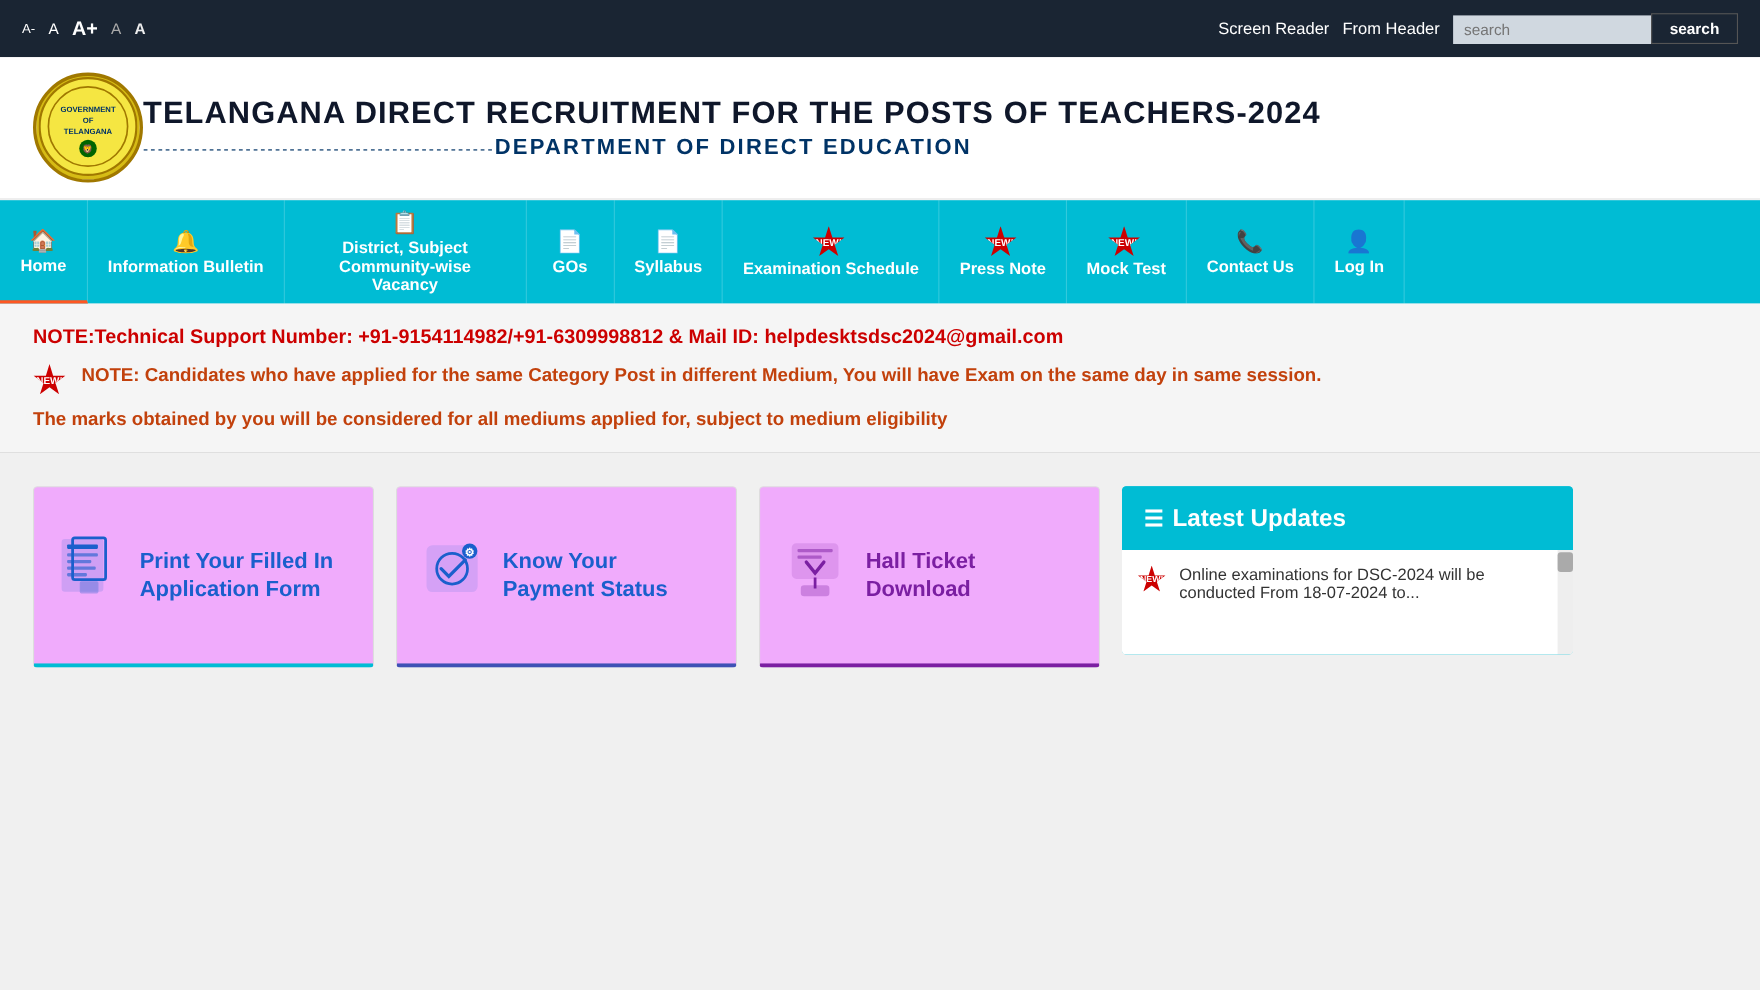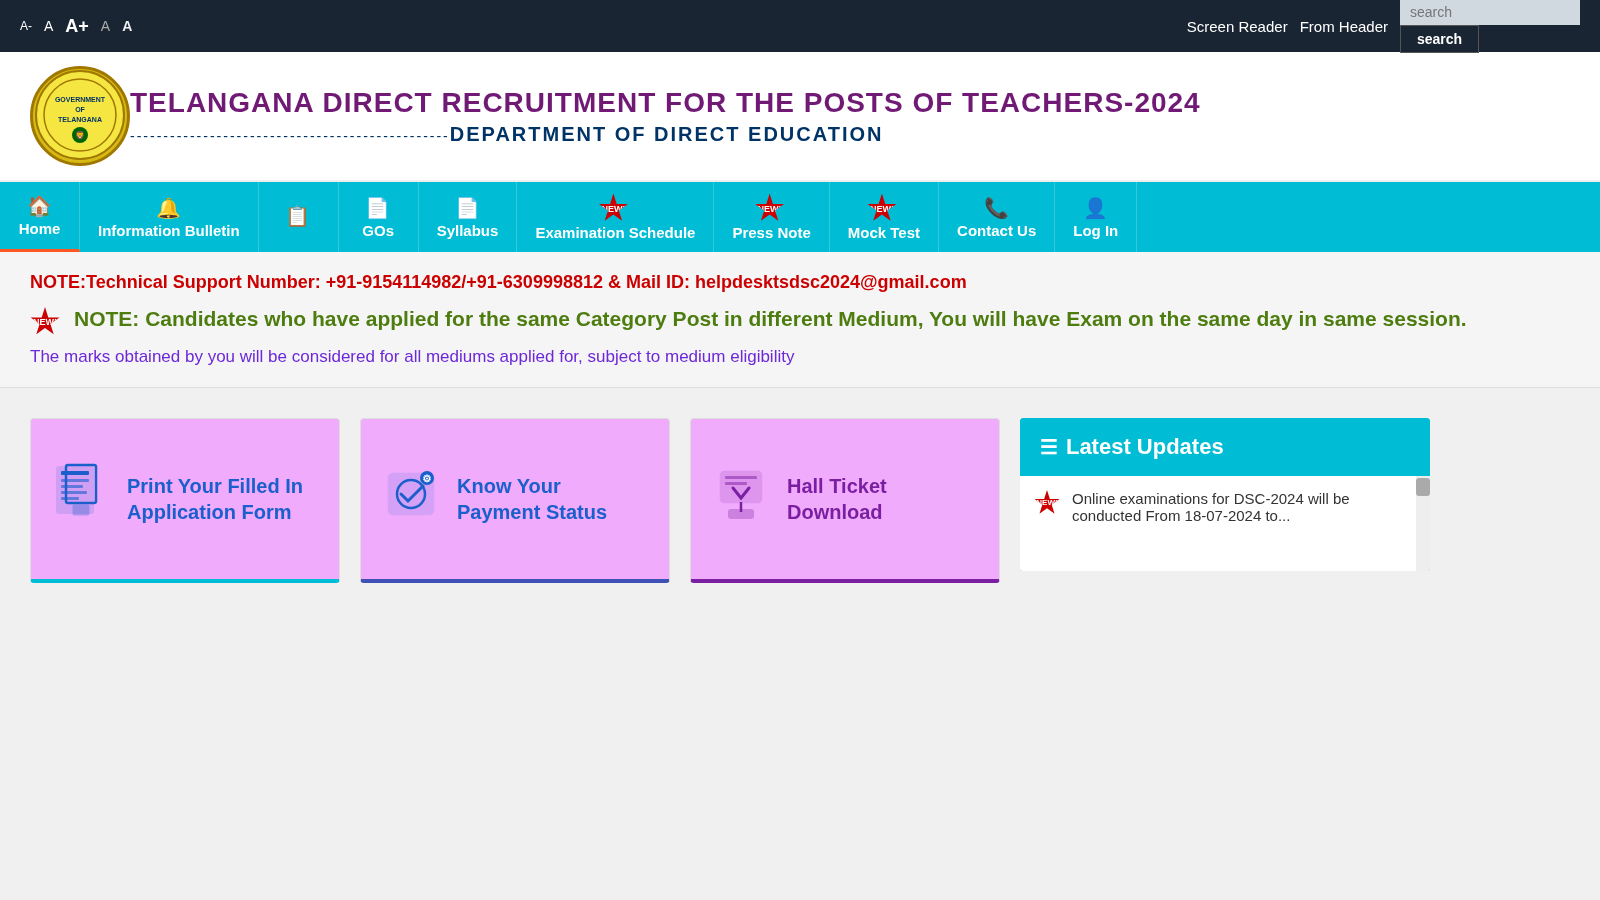--- a/index.html
+++ b/index.html
@@ -34,22 +34,21 @@
       align-items: center;
       gap: 12px;
     }
     .top-right a {
       color: white;
       text-decoration: none;
       font-size: 15px;
     }
     .search-box {
       display: flex;
-      align-items: flex-start;
-      flex-direction: column;
+      align-items: flex-end;
     }
     .search-box input {
       padding: 5px 10px;
       border: none;
       font-size: 14px;
       width: 180px;
       background: #d0d8e0;
       color: #333;
     }
     .search-box button {
@@ -67,21 +66,21 @@
       background: white;
       display: flex;
       align-items: center;
       padding: 12px 30px;
       border-bottom: 2px solid #eee;
       min-height: 130px;
     }
     .header-text h1 {
       font-size: 28px;
       font-weight: 900;
-      color: #701a75;
+      color: #0f172a;
       letter-spacing: 1px;
       text-transform: uppercase;
     }
     .header-text .dashed-line {
       color: #003366;
       font-size: 14px;
       letter-spacing: 2px;
       margin-top: 4px;
     }
     .header-text .dept {
@@ -128,28 +127,29 @@
       text-align: left;
       margin-bottom: 14px;
     }
     .notice-row {
       display: flex;
       align-items: flex-start;
       gap: 10px;
       margin-bottom: 10px;
     }
     .notice-text {
-      color: #4d7c0f;
-      font-size: 21px;
+      color: #c2410c;
+      font-size: 17px;
       font-weight: 600;
     }
     .notice-text-blue {
-      color: #6d28d9;
+      color: #c2410c;
       font-size: 17px;
       margin-top: 6px;
+      font-weight: bold;
     }
 
     
     .cards-area {
       background: #f0f0f0;
       padding: 30px 30px 0 30px;
       display: flex;
       gap: 20px;
       align-items: flex-start;
     }
@@ -298,20 +298,21 @@
   <a class="nav-item active">
     <span class="nav-icon">🏠</span>
     <span>Home</span>
   </a>
   <a class="nav-item">
     <span class="nav-icon">🔔</span>
     <span>Information Bulletin</span>
   </a>
   <a class="nav-item" style="max-width:220px;">
     <span class="nav-icon">📋</span>
+    <span>District, Subject Community-wise Vacancy</span>
   </a>
   <a class="nav-item">
     <span class="nav-icon">📄</span>
     <span>GOs</span>
   </a>
   <a class="nav-item">
     <span class="nav-icon">📄</span>
     <span>Syllabus</span>
   </a>
   <a class="nav-item">

